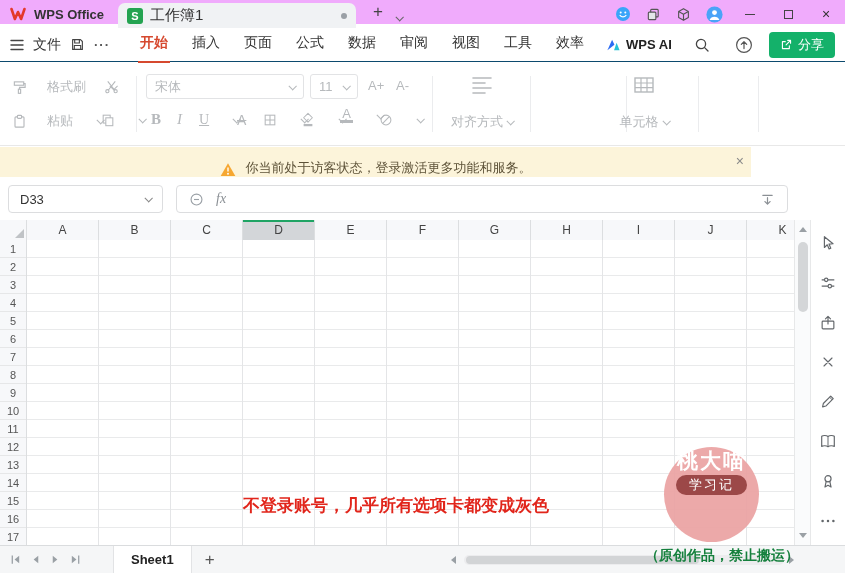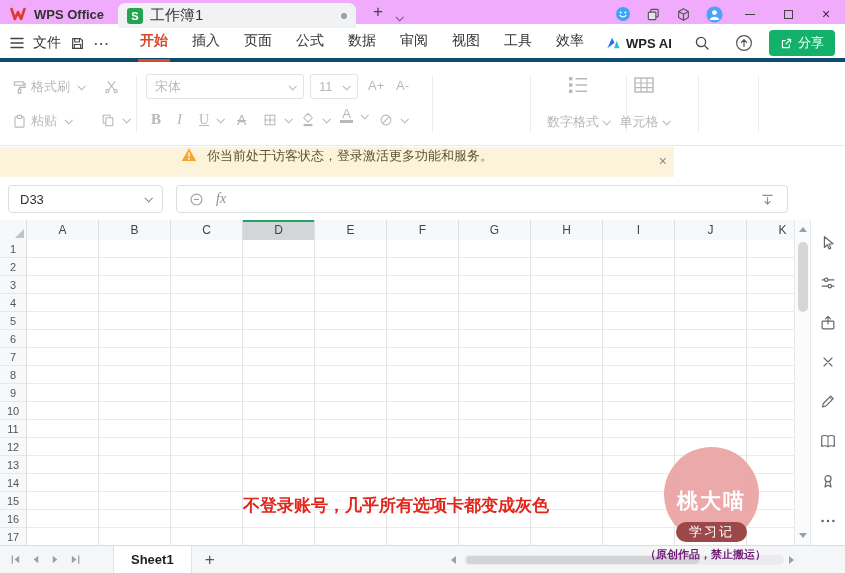--- a/index.html
+++ b/index.html
@@ -20,49 +20,49 @@
   .tab-dot{width:6px;height:6px;border-radius:50%;background:#9aa0a6;margin-left:auto;flex:none}
   .tab-plus{position:absolute;left:368px;top:2px;font-size:17px;color:#444;width:20px;text-align:center}
   .tab-chev{position:absolute;left:392px;top:9px;color:#666}
   .tb-icons{position:absolute;right:122px;top:0;height:28px;display:flex;align-items:center;gap:15px}
   .win-controls{position:absolute;right:0;top:0;height:28px;display:flex}
   .win-btn{width:38px;height:28px;display:flex;align-items:center;justify-content:center;color:#333;font-size:14px}
   .min-bar{width:10px;height:0;border-bottom:1.4px solid #444}
   .max-box{width:9px;height:9px;border:1.2px solid #444}
 
   
-  .menubar{position:absolute;left:0;top:28px;width:845px;height:34px;background:#fff;border-bottom:4px solid #0c4a6e;display:flex;align-items:center}
+  .menubar{position:absolute;left:0;top:28px;width:845px;height:34px;background:#fff;border-bottom:1px solid #0c4a6e;display:flex;align-items:center}
   .file-area{display:flex;align-items:center;gap:9px;padding:0 10px;color:#444}
   .file-label{font-size:14px;color:#333}
   .menu-more{letter-spacing:1px;color:#555;font-weight:bold}
   .menu-tabs{display:flex;align-items:center;margin-left:8px;height:34px}
   .menu-tab{padding:0 12px;height:38px;line-height:33px;font-size:14px;color:#333;position:relative;white-space:nowrap}
   .menu-tab.active{color:#d6492f;font-weight:bold}
   .menu-tab.active::after{content:"";position:absolute;left:10px;right:10px;bottom:0;height:3px;background:#d6492f}
   .ai-item{display:flex;align-items:center;gap:5px;margin-left:10px;font-weight:bold;font-size:13px;color:#222}
   .search-btn{margin-left:22px;color:#444}
   .menu-right{margin-left:auto;display:flex;align-items:center;gap:16px;padding-right:10px}
   .share-btn{background:#14b16a;color:#fff;height:26px;display:flex;align-items:center;gap:5px;padding:0 11px;border-radius:4px;font-size:13px}
 
   
   .ribbon{position:absolute;left:0;top:63px;width:845px;height:83px;background:#fff;border-bottom:1px solid #e8e8e8;color:#b6b9bc}
-  .rb-item{position:absolute;display:flex;align-items:center;gap:4px;font-size:13px;color:#b6b9bc;white-space:nowrap}
+  .rb-item{position:absolute;display:flex;align-items:center;gap:20px;font-size:13px;color:#b6b9bc;white-space:nowrap}
   .rb-div{position:absolute;top:13px;height:56px;width:1px;background:#ebecee}
   .combo{position:absolute;height:25px;border:1px solid #e2e3e5;border-radius:3px;background:#fff;display:flex;align-items:center;justify-content:space-between;padding:0 8px;color:#b6b9bc;font-size:13px}
   .rb-group{position:absolute;top:8px;height:66px;display:flex;flex-direction:column;align-items:center;justify-content:space-between;padding:3px 0 6px;color:#b6b9bc}
   .rb-group .lbl{display:flex;align-items:center;font-size:13px}
   .bold-b{font-weight:bold;font-family:"Liberation Serif",serif;font-size:15px}
   .ital-i{font-style:italic;font-family:"Liberation Serif",serif;font-size:15px}
   .und-u{text-decoration:underline;font-family:"Liberation Serif",serif;font-size:14px}
   .strike-a{text-decoration:line-through;font-size:14px}
   .color-a{display:inline-flex;flex-direction:column;align-items:center;line-height:11px;font-size:13px}
   .color-a .bar{width:13px;height:3px;background:#b6b9bc;margin-top:1px}
 
   
-  .notice{position:absolute;left:0;top:147px;width:674px;height:30px;background:#fcf4da;display:flex;align-items:flex-start;justify-content:center;gap:10px}
+  .notice{position:absolute;left:0;top:147px;width:751px;height:30px;background:#fcf4da;display:flex;align-items:flex-end;justify-content:center;gap:10px}
   .notice-msg{font-size:13px;color:#5d5238}
   .login-btn{background:#f3a73f;color:#fff;font-size:13px;padding:3px 15px;border-radius:3px}
   .notice-close{position:absolute;right:7px;top:6px;color:#8a8a8a;font-size:14px}
 
   
   .formula-row{position:absolute;left:0;top:177px;width:748px;height:43px;background:#fff}
   .name-box{position:absolute;left:8px;top:8px;width:155px;height:28px;border:1px solid #dcdddf;border-radius:4px;display:flex;align-items:center;justify-content:space-between;padding:0 11px;font-size:13px;color:#333;background:#fff}
   .name-box .chev{color:#888}
   .fx-bar{position:absolute;left:176px;top:8px;width:612px;height:28px;border:1px solid #dcdddf;border-radius:4px;display:flex;align-items:center;gap:12px;padding:13px 12px;color:#9aa0a6;background:#fff}
   .fx-label{font-style:italic;font-family:"Liberation Serif",serif;font-size:14px;color:#8b9095}
@@ -93,24 +93,24 @@
   .nav-icons{display:flex;align-items:center;gap:9px;padding:0 10px;color:#9aa0a5}
   .sheet-tab{height:27px;background:#fff;display:flex;align-items:center;padding:0 17px;font-weight:bold;font-size:13px;color:#222;border-left:1px solid #e2e3e5;border-right:1px solid #e2e3e5;margin-left:22px}
   .add-sheet{margin-left:13px;font-size:17px;color:#555;line-height:26px}
   .hscroll{position:absolute;left:464px;top:9px;width:320px;height:10px;background:#ececee;border-radius:5px}
   .hthumb{position:absolute;left:2px;top:1px;width:233px;height:8px;background:#d2d4d6;border-radius:4px}
   .tri-left{position:absolute;left:451px;top:10px;width:0;height:0;border-top:4px solid transparent;border-bottom:4px solid transparent;border-right:5px solid #9aa0a5}
   .tri-right{position:absolute;left:789px;top:10px;width:0;height:0;border-top:4px solid transparent;border-bottom:4px solid transparent;border-left:5px solid #9aa0a5}
 
   
   .caption{position:absolute;left:243px;top:494px;font-size:17px;font-weight:bold;color:#e1251b;z-index:20;white-space:nowrap}
-  .stamp{position:absolute;left:664px;top:447px;width:95px;height:95px;border-radius:50%;background:rgba(235,163,163,.93);display:flex;flex-direction:column;align-items:center;justify-content:flex-end;gap:7px;z-index:20}
+  .stamp{position:absolute;left:664px;top:447px;width:95px;height:95px;border-radius:50%;background:rgba(235,163,163,.93);display:flex;flex-direction:column;align-items:center;justify-content:flex-start;gap:0;z-index:20}
   .stamp-title{color:#fff;font-size:21px;font-weight:bold;letter-spacing:2px}
   .stamp-badge{background:#9c4848;color:#fff;font-size:13px;padding:1px 13px;border-radius:10px;letter-spacing:2px}
-  .copyright{position:absolute;left:645px;top:547px;font-size:11px;font-weight:bold;color:#701a75;z-index:21;white-space:nowrap}
+  .copyright{position:absolute;left:645px;top:547px;font-size:14px;font-weight:bold;color:#15803d;z-index:21;white-space:nowrap}
 </style>
 </head>
 <body>
 
 <div id="app">
 
   <div class="titlebar">
     <div class="logo-wrap">
       <span class="icon">
         <svg width="18" height="14" viewBox="0 0 18 14">
@@ -316,36 +316,33 @@
       <span class="icon">
         <svg width="14" height="14" viewBox="0 0 16 16">
             <circle cx="8" cy="8" r="5.6" fill="none" stroke="currentColor" stroke-width="1.2"></circle>
             <path d="M4.5 11.5l7-7" stroke="currentColor" stroke-width="1.2"></path>
           </svg>
       </span>
         <span class="chev"></span>
     </div>
     <div class="rb-div" style="left:432px"></div>
 
-    <div class="rb-div" style="left:530px"></div>
-
-    <div class="rb-group" style="left:534px;width:88px">
+    <div class="rb-group" style="left:436px;width:92px">
       <span class="icon">
         <svg width="24" height="22" viewBox="0 0 24 22">
-            <rect x="3" y="3" width="3.4" height="3.4" fill="currentColor"></rect>
-            <rect x="3" y="9.3" width="3.4" height="3.4" fill="currentColor"></rect>
-            <rect x="3" y="15.6" width="3.4" height="3.4" fill="currentColor"></rect>
-            <path d="M9.5 4.7H21M9.5 11H21M9.5 17.3H21" stroke="currentColor" stroke-width="1.6"></path>
+            <path d="M3 4h18M3 9h12M3 14h18M3 19h12" stroke="currentColor" stroke-width="1.6" stroke-linecap="round"></path>
           </svg>
       </span>
       <span class="lbl">
-          <span>数字格式</span>
+          <span>对齐方式</span>
           <span class="chev"></span>
         </span>
     </div>
+    <div class="rb-div" style="left:530px"></div>
+
     <div class="rb-div" style="left:626px"></div>
 
     <div class="rb-group" style="left:612px;width:64px">
       <span class="icon">
         <svg width="24" height="22" viewBox="0 0 24 22">
             <rect x="3" y="4" width="18" height="14" fill="none" stroke="currentColor" stroke-width="1.4"></rect>
             <path d="M3 9h18M3 13.7h18M9 4v14M15 4v14" stroke="currentColor" stroke-width="1.2"></path>
           </svg>
       </span>
       <span class="lbl">

